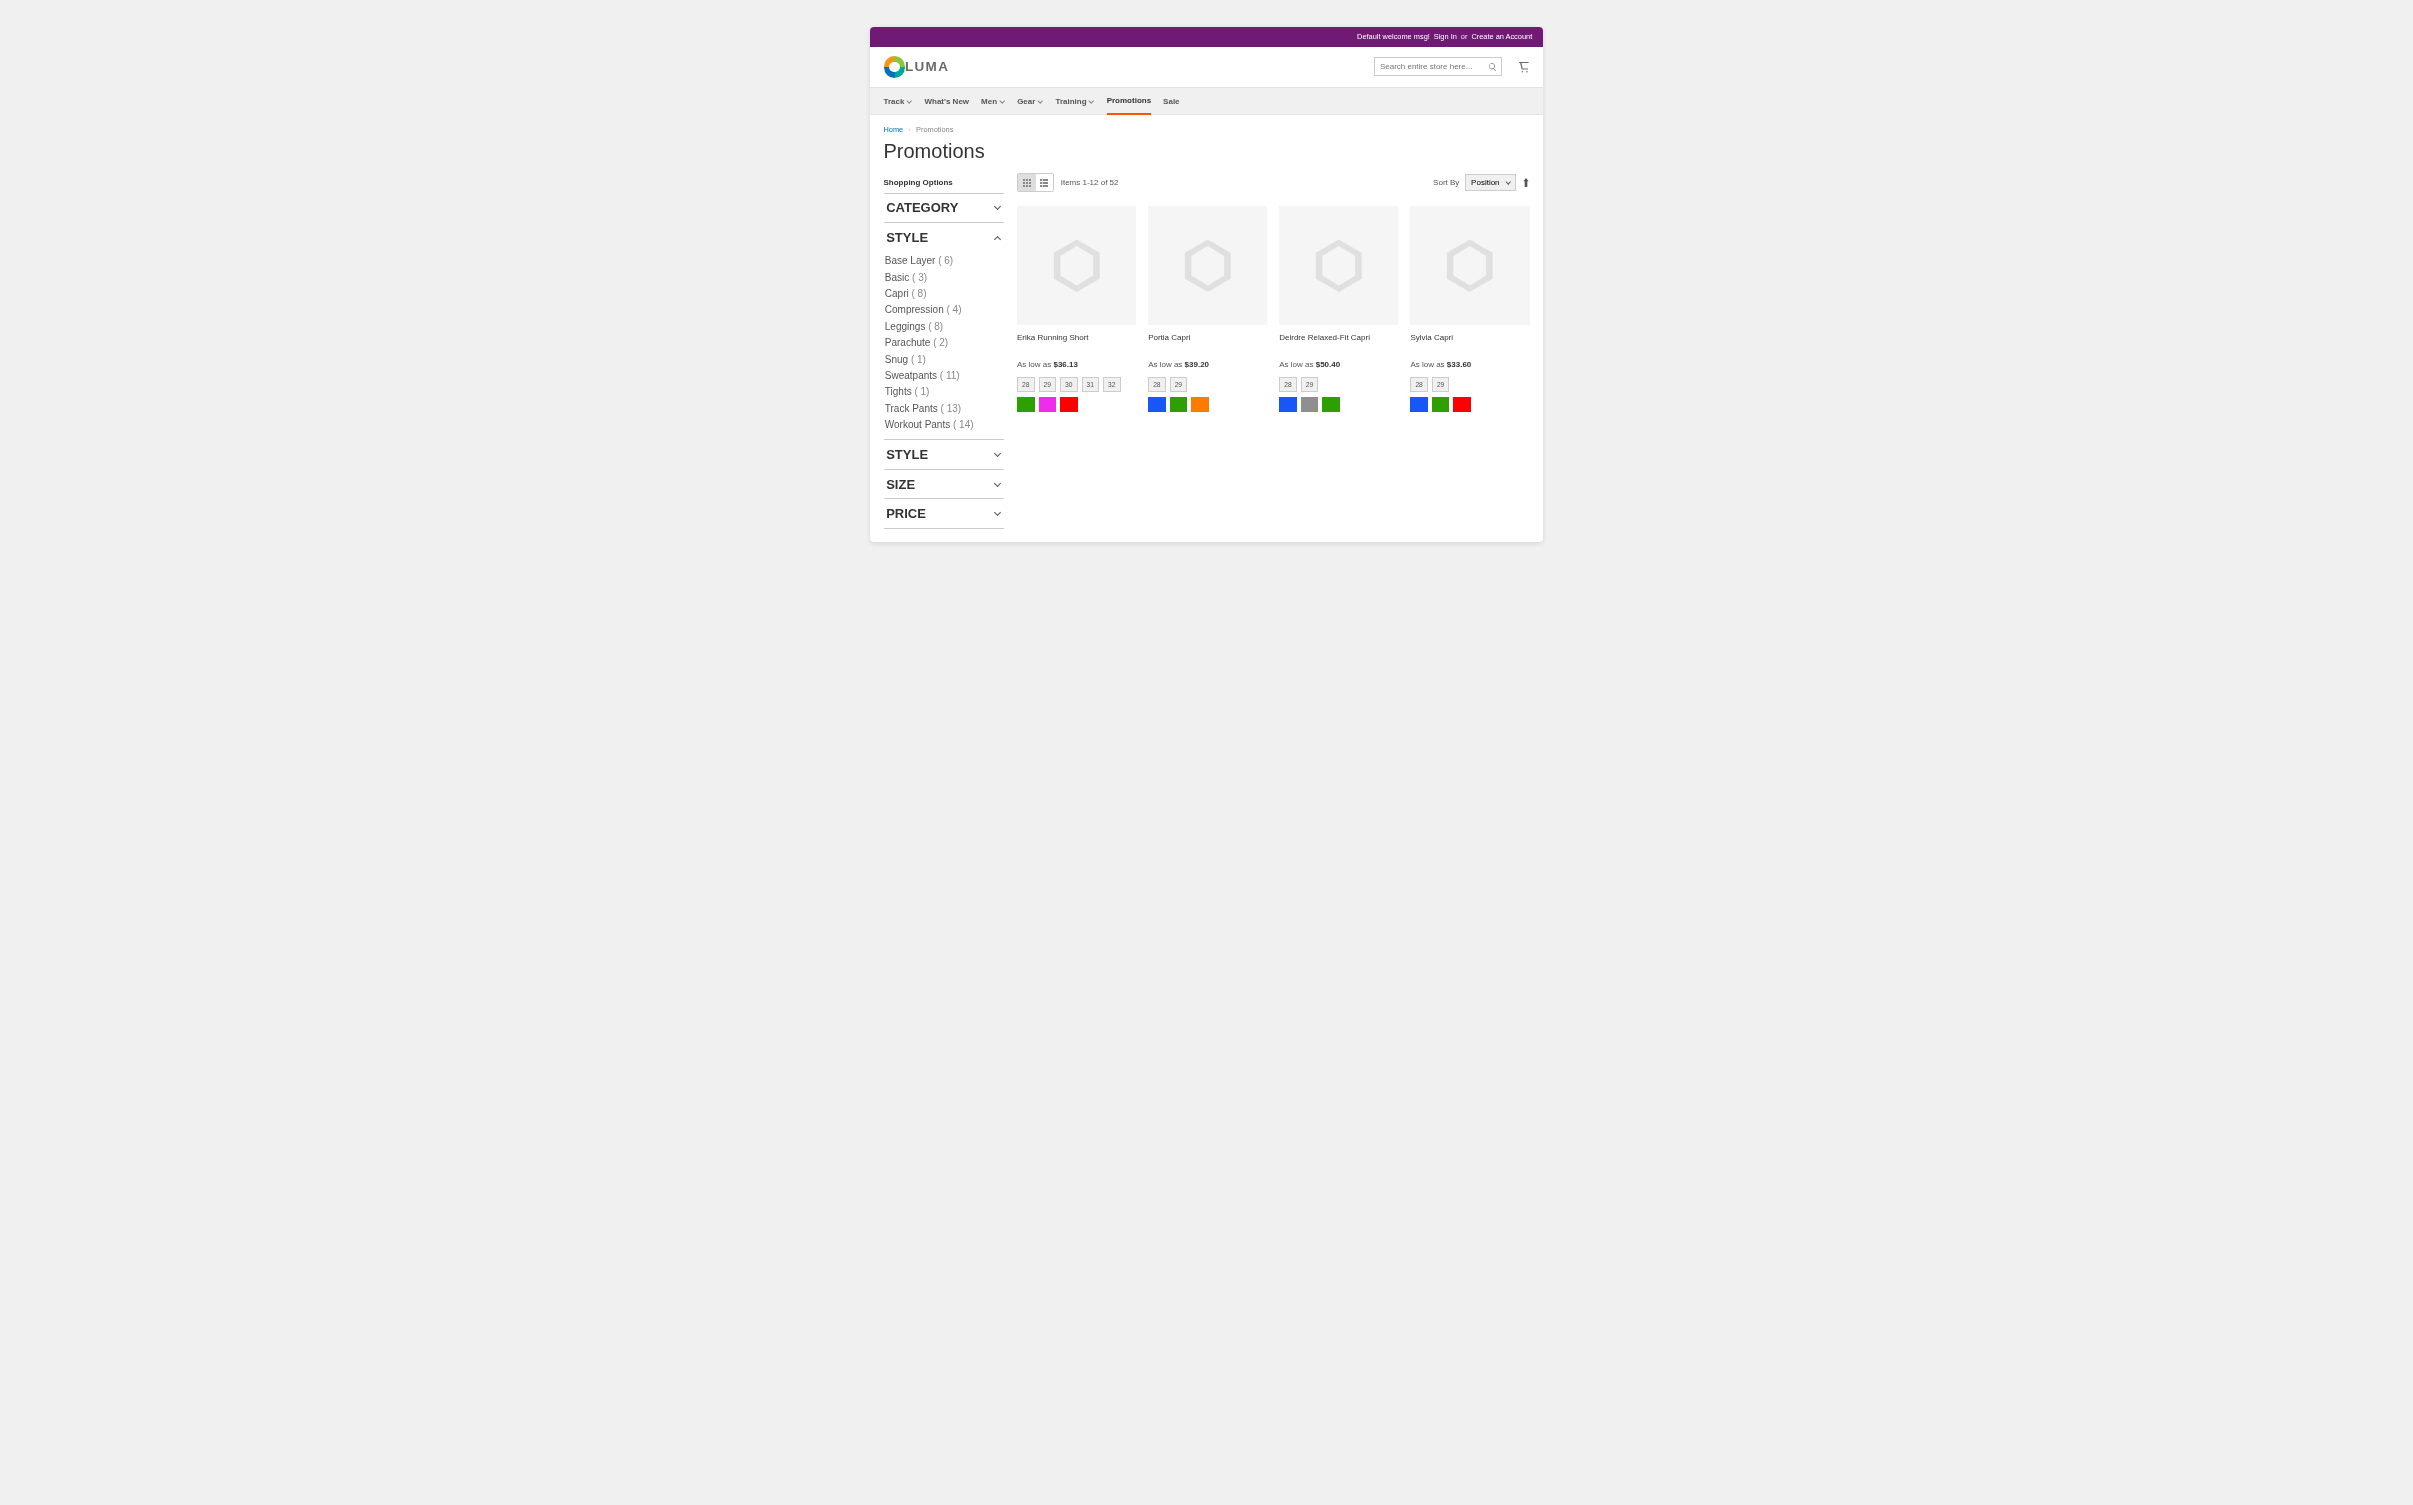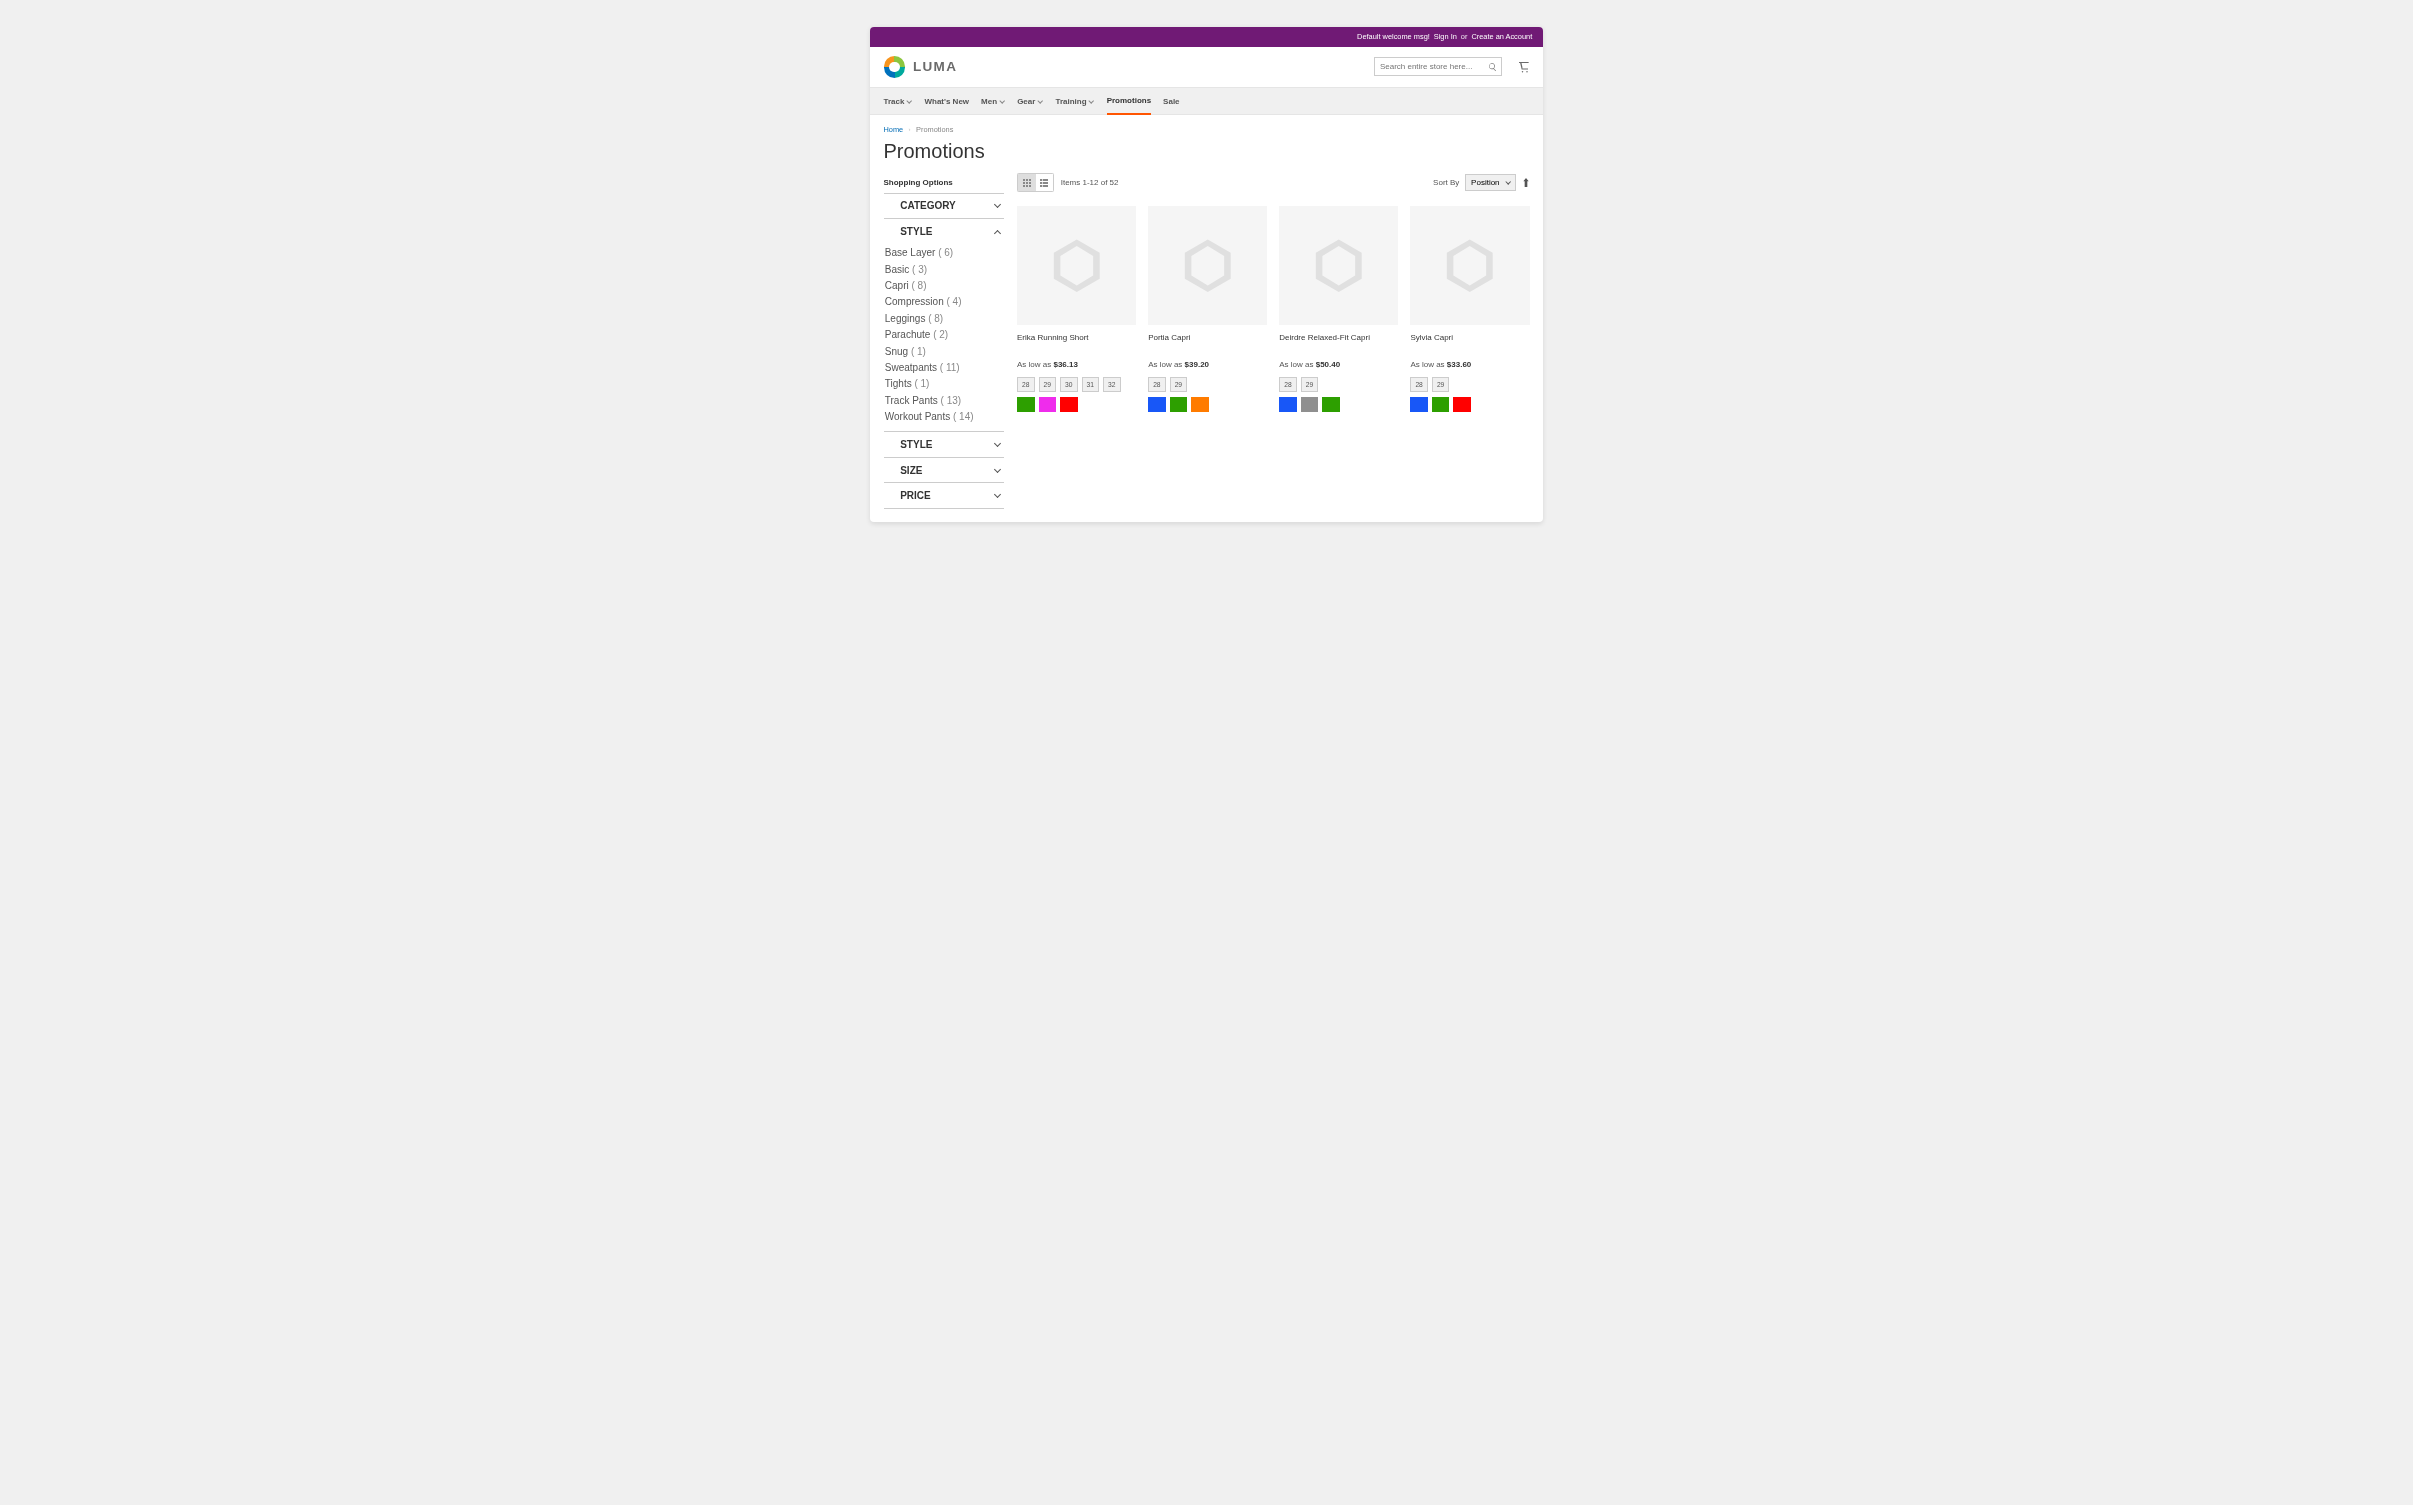--- a/index.html
+++ b/index.html
@@ -6,21 +6,21 @@
 body { font-family: -apple-system, BlinkMacSystemFont, "Segoe UI", Helvetica, Arial, sans-serif; background: #f0f0f0; padding: 27px 13.5px; }
 .frame { max-width: 673px; margin: 0 auto; background: #fff; border-radius: 4px; overflow: hidden; box-shadow: 0 1.3px 5.4px rgba(0,0,0,0.1); }
 
 
 .topbar { background: #701a75; color: #fff; font-size: 7.4px; padding: 5.4px 10.8px; display: flex; justify-content: flex-end; align-items: center; gap: 4px; }
 .topbar a { color: #fff; text-decoration: none; cursor: pointer; }
 .topbar .sep { opacity: .9; }
 
 
 .header { display: flex; align-items: center; justify-content: space-between; padding: 9.4px 13.5px; }
-.logo { display: flex; align-items: center; gap: 8px; }
+.logo { display: flex; align-items: center; gap: 0; }
 .logo-mark { width: 21.5px; height: 21.5px; border-radius: 50%; display: inline-block; background: conic-gradient(#8cc63f 0 90deg, #00a99d 90deg 180deg, #0071bc 180deg 270deg, #f7941d 270deg 360deg); position: relative; }
 .logo-mark::after { content: ""; position: absolute; inset: 5.4px; background: #fff; border-radius: 50%; }
 .logo-text { font-size: 13.5px; font-weight: 600; letter-spacing: 1.3px; color: #6a6a6a; }
 .header-right { display: flex; align-items: center; gap: 16px; }
 .search-wrap { position: relative; }
 .search-input { width: 128px; padding: 4px 19px 4px 5.4px; font-size: 8px; border: 0.7px solid #ccc; color: #555; }
 .search-icon { position: absolute; right: 4px; top: 50%; transform: translateY(-50%); width: 9.4px; height: 9.4px; opacity: .5; }
 .cart-icon { width: 12px; height: 12px; cursor: pointer; color: #6a6a6a; }
 
 
@@ -39,21 +39,21 @@
 .page-title { padding: 2.7px 13.5px 9.4px; font-size: 20px; font-weight: 300; color: #333; }
 
 
 .main { display: flex; padding: 0 13.5px 13.5px; gap: 13.5px; }
 .sidebar { width: 120px; flex-shrink: 0; }
 .content { flex: 1; }
 
 
 .filter-heading { font-size: 8px; font-weight: 700; color: #333; padding: 5.4px 0; border-bottom: 0.7px solid #ccc; }
 .filter-section { border-bottom: 0.7px solid #ccc; }
-.filter-title { display: flex; justify-content: space-between; align-items: center; padding: 6.7px 2.7px; font-size: 10px; font-weight: 700; color: #333; cursor: pointer; text-transform: uppercase; margin-left: 14px; }
+.filter-title { display: flex; justify-content: space-between; align-items: center; padding: 6.7px 2.7px; font-size: 13px; font-weight: 700; color: #333; cursor: pointer; text-transform: uppercase; }
 .filter-toggle { width: 6.7px; height: 6.7px; display: inline-block; position: relative; }
 .filter-toggle::before { content: ""; position: absolute; width: 4px; height: 4px; border-right: 0.7px solid #555; border-bottom: 0.7px solid #555; transform: rotate(45deg); top: 0; left: 0.7px; }
 .filter-toggle.open::before { transform: rotate(-135deg); top: 2.7px; }
 .filter-options { padding: 1.3px 0 6.7px; }
 .filter-opt { font-size: 10px; color: #555; padding: 2.7px 1.3px; cursor: pointer; }
 .filter-opt .count { color: #888; }
 
 
 .toolbar { display: flex; align-items: center; justify-content: space-between; font-size: 8px; color: #555; margin-bottom: 13.5px; }
 .toolbar-left { display: flex; align-items: center; gap: 6.7px; }

